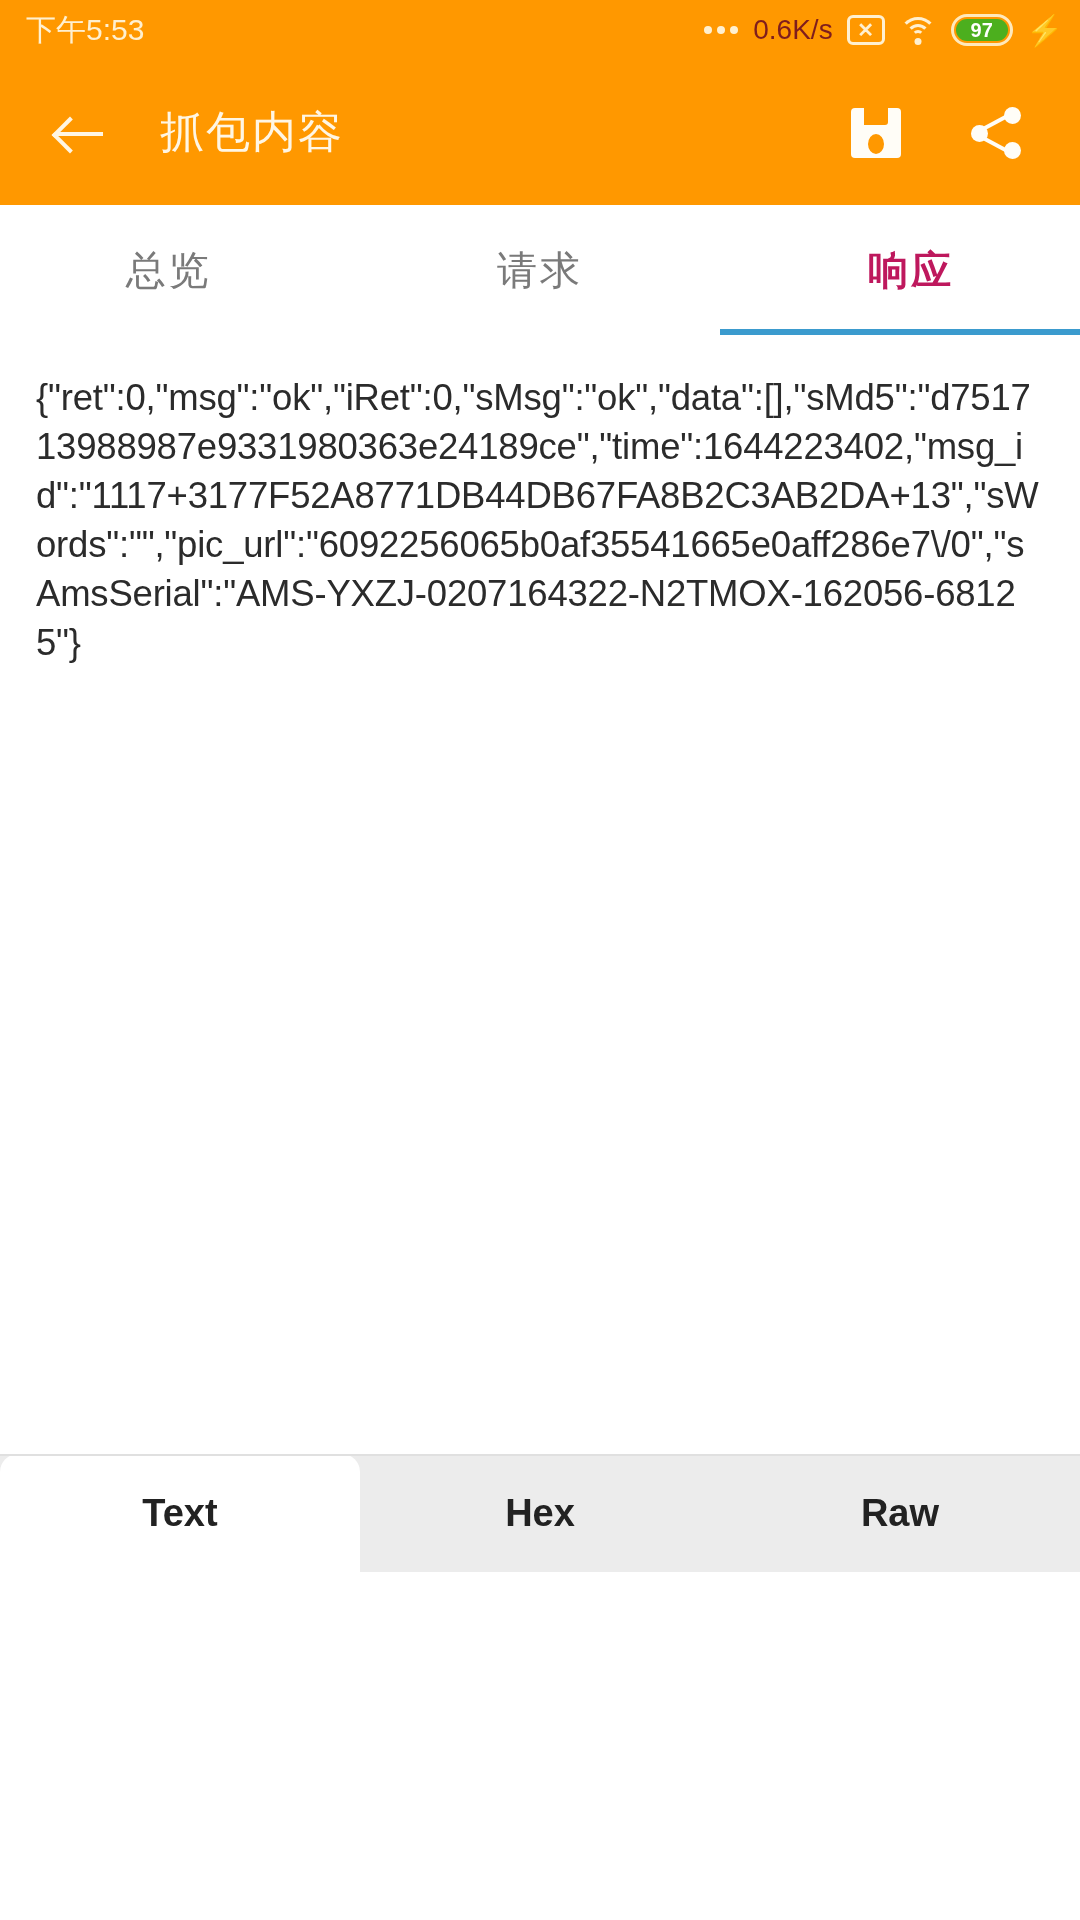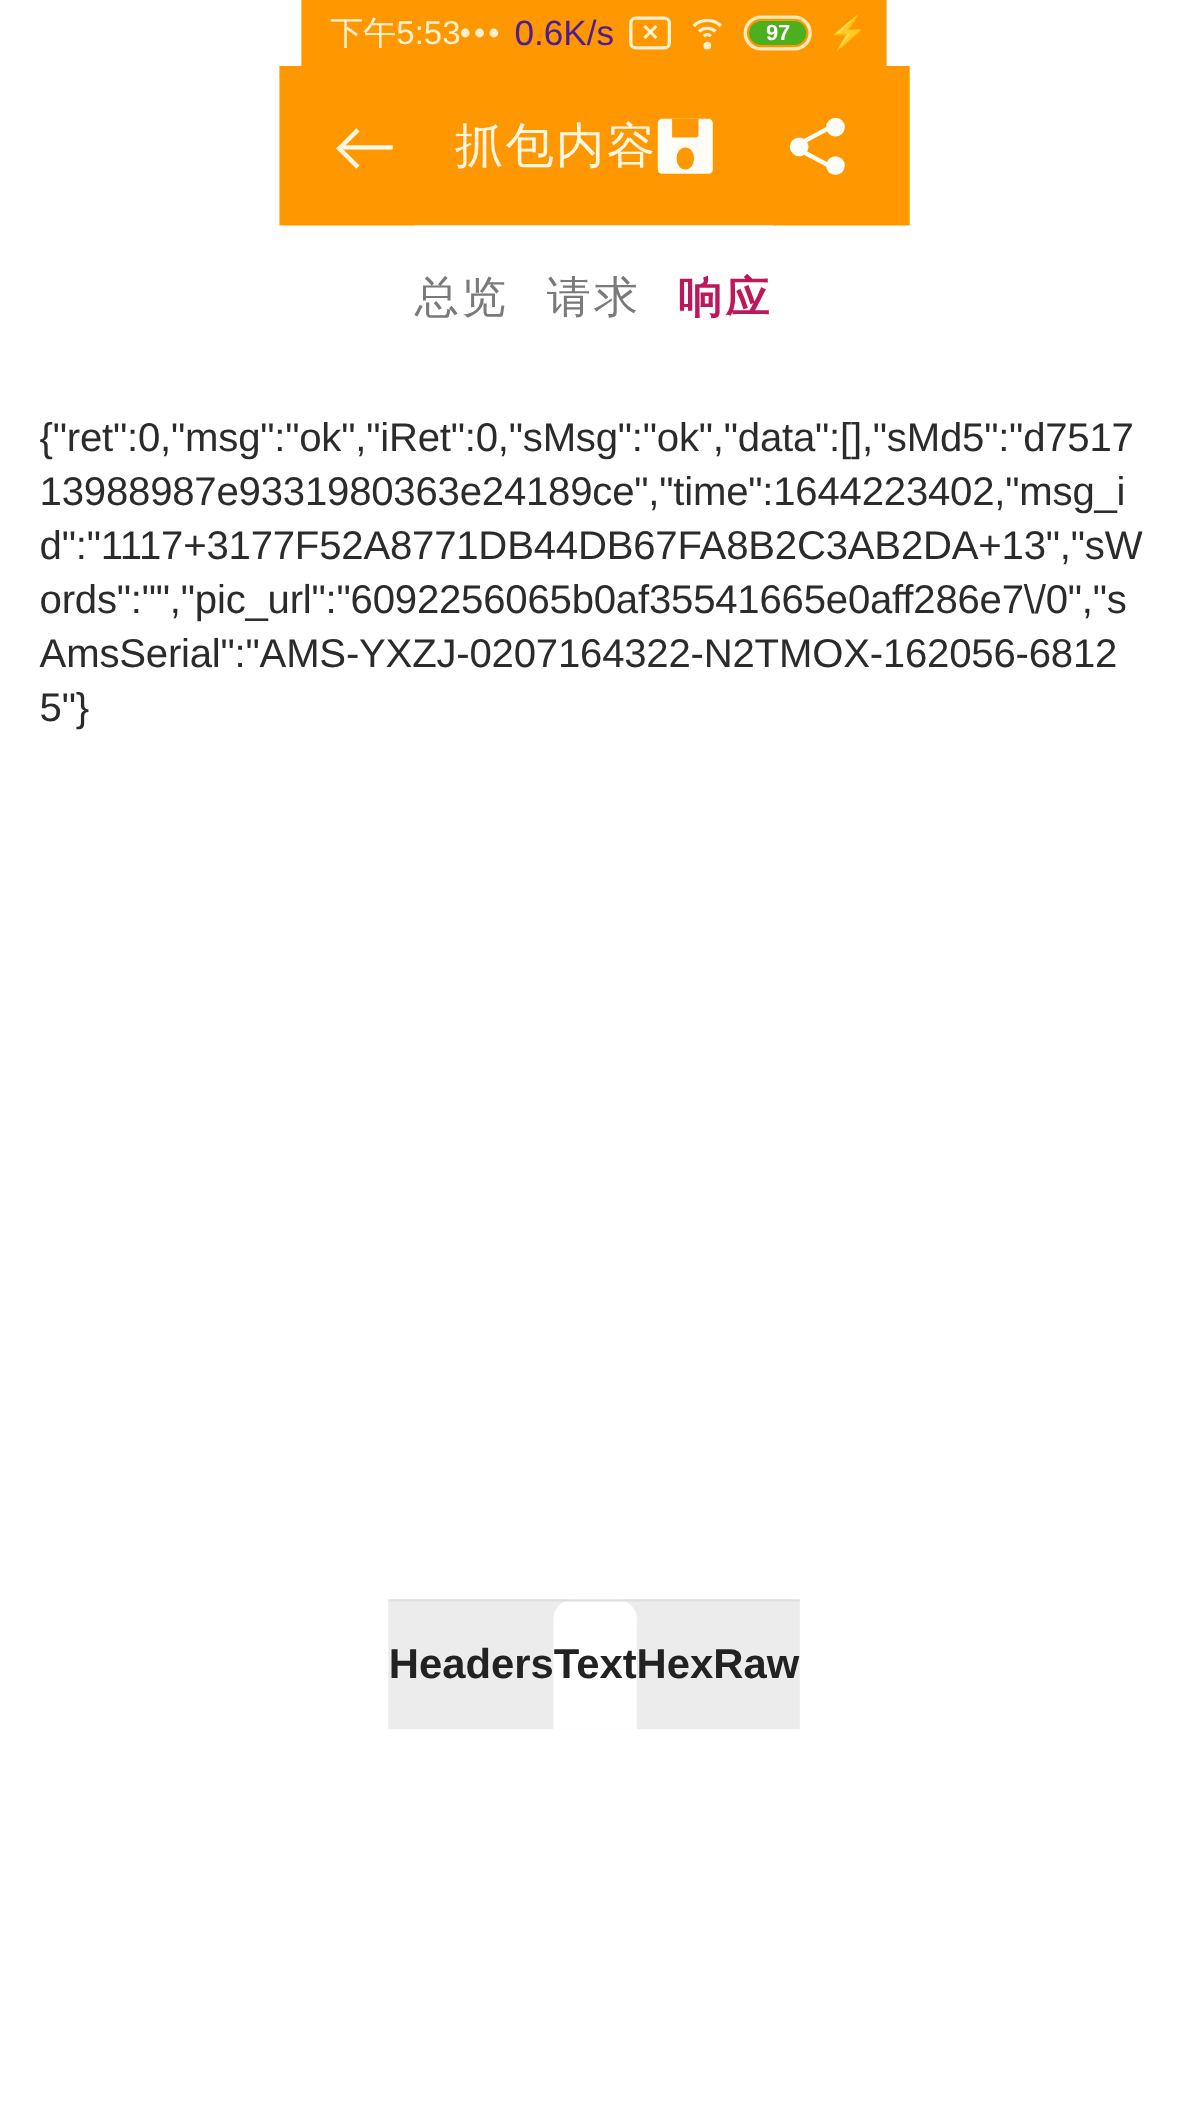--- a/index.html
+++ b/index.html
@@ -2,33 +2,33 @@
 <html><head>
 <meta charset="utf-8">
 <style>
   * { margin:0; padding:0; box-sizing:border-box; }
   html, body {
     width:1080px; height:1920px;
     background:#ffffff;
     font-family:"Liberation Sans", sans-serif;
     overflow:hidden;
   }
-  .screen { position:relative; width:1080px; height:1572px; background:#fff; display:flex; flex-direction:column;align-items:center; }
+  .screen { position:relative; width:1080px; height:1572px; background:#fff; display:flex; flex-direction:column; }
 
   
   .statusbar {
     height:60px; background:#FF9800; flex:0 0 60px;
     display:flex; align-items:center; justify-content:space-between;
     padding:0 22px 0 26px; color:#FFF3DC;
   }
   .status-clock { font-size:30px; letter-spacing:0px; color:#FFF0D0; }
   .status-right { display:flex; align-items:center; gap:14px; }
   .dots { display:flex; align-items:center; gap:5px; margin-right:1px; }
   .dots i { width:8px; height:8px; border-radius:50%; background:#FFF0D0; display:block; }
-  .netspeed { font-size:32px; color:#4c1d95; letter-spacing:0px; }
+  .netspeed { font-size:28px; color:#7f1d1d; letter-spacing:0px; }
   .sim-icon { width:38px; height:30px; border:3px solid #FFF0D0; border-radius:6px;
               display:flex; align-items:center; justify-content:center; font-size:20px; color:#FFF0D0;
               line-height:1; font-weight:bold; }
   .wifi-icon { width:38px; height:30px; position:relative; }
   .wifi-icon span { position:absolute; left:50%; transform:translateX(-50%);
                     border:3.5px solid #FFF0D0; border-bottom-color:transparent;
                     border-left-color:transparent; border-right-color:transparent;
                     border-radius:50%; }
   .wifi-icon .a1 { width:38px; height:38px; top:2px; }
   .wifi-icon .a2 { width:24px; height:24px; top:9px; }
@@ -141,19 +141,18 @@
     <div class="tab">请求</div>
     <div class="tab active">响应</div>
     <div class="tab-indicator"></div>
   </div>
 
   <div class="content">
     <div class="json-body">{"ret":0,"msg":"ok","iRet":0,"sMsg":"ok","data":[],"sMd5":"d751713988987e9331980363e24189ce","time":1644223402,"msg_id":"1117+3177F52A8771DB44DB67FA8B2C3AB2DA+13","sWords":"","pic_url":"6092256065b0af35541665e0aff286e7\/0","sAmsSerial":"AMS-YXZJ-0207164322-N2TMOX-162056-68125"}</div>
   </div>
 
   <div class="bottombar">
-    <div class="btab">Headers</div>
     <div class="btab active">Text</div>
     <div class="btab">Hex</div>
     <div class="btab">Raw</div>
   </div>
 
 </div>
 
 </body></html>

